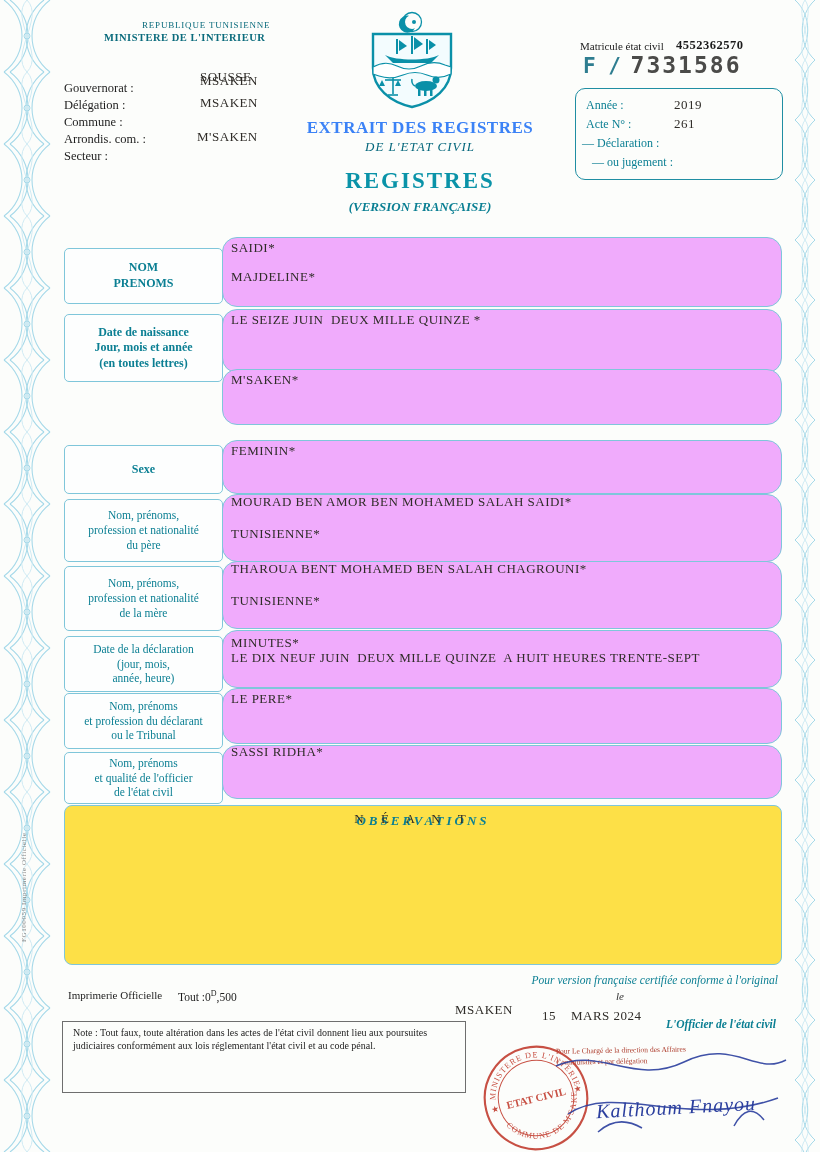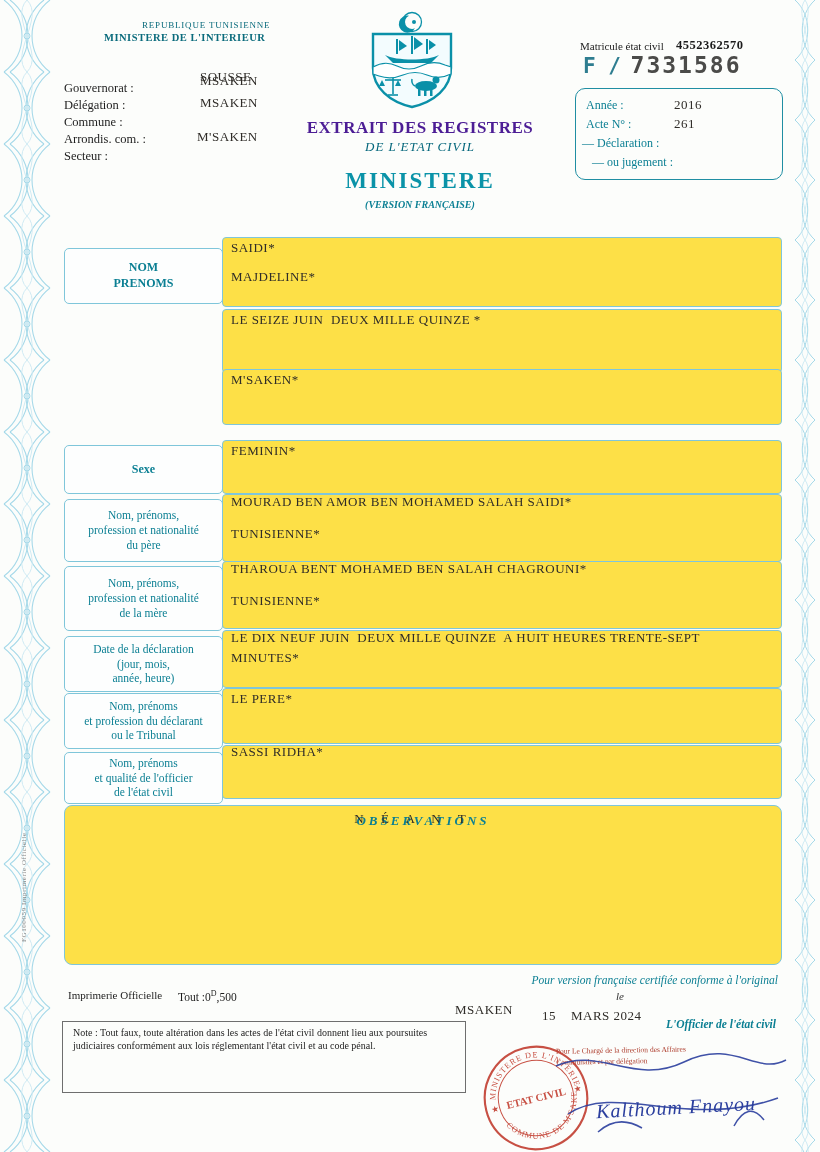--- a/index.html
+++ b/index.html
@@ -14,36 +14,36 @@
   .ministry{position:absolute;left:104px;top:32px;font-size:10.5px;font-weight:bold;letter-spacing:.5px;color:#0a6b7c;}
   .admin-labels{position:absolute;left:64px;top:80px;font-size:12.5px;line-height:17px;color:#1d1d1d;}
   .typed{position:absolute;font-size:13px;letter-spacing:.5px;color:#2f2c28;white-space:pre;}
   .matricule-label{position:absolute;left:580px;top:40px;font-size:11px;color:#1d1d1d;}
   .matricule-value{position:absolute;left:676px;top:38px;font-size:12.5px;font-weight:bold;letter-spacing:.5px;color:#1b1b1b;}
   .serial{position:absolute;left:583px;top:52px;font-family:"DejaVu Sans Mono",monospace;}
   .serial .pfx{font-size:21px;font-weight:bold;color:#2e7d90;}
   .serial .num{font-size:23px;font-weight:bold;letter-spacing:2px;color:#4b4b49;}
 
   .title-block{position:absolute;left:245px;top:118px;width:350px;text-align:center;}
-  .title-l1{font-size:17px;font-weight:bold;letter-spacing:.5px;color:#4c1d95;}
+  .title-l1{font-size:17px;font-weight:bold;letter-spacing:.5px;color:#3b82f6;}
   .title-l2{font-size:13px;margin-top:1px;letter-spacing:1px;color:#05677c;font-style:italic;}
   .title-l3{font-size:23px;font-weight:bold;margin-top:13px;letter-spacing:2px;color:#0a93a8;}
-  .title-l4{font-size:10px;font-style:italic;font-weight:bold;margin-top:5px;color:#0a7f93;}
+  .title-l4{font-size:13px;font-style:italic;font-weight:bold;margin-top:5px;color:#0a7f93;}
 
   .acte-box{position:absolute;left:575px;top:88px;width:206px;height:90px;border:1.6px solid #1f8ea3;
             border-radius:10px;font-size:12px;color:#0b7f93;}
   .acte-line{position:absolute;left:10px;}
   .acte-val{position:absolute;font-size:13px;color:#2f2c28;letter-spacing:.5px;}
 
   
   .lbox{position:absolute;border:1.6px solid #7fc6da;border-radius:5px;display:flex;align-items:center;
         justify-content:center;text-align:center;color:#0b7f93;font-size:11.5px;line-height:1.3;background:#fdfefe;}
   .lb-bold{font-weight:bold;font-size:12px;}
   .lbl{white-space:pre-line;padding:0 4px;}
-  .vbox{position:absolute;border:1.6px solid #7fc6da;border-radius:4px;background:#fde047;}
+  .vbox{position:absolute;border:1.6px solid #7fc6da;border-radius:15px;background:#f0abfc;}
   .val{font-size:13px;letter-spacing:.5px;color:#2f2c28;padding:2px 8px 0;white-space:pre;}
 
   .obsbox{position:absolute;left:64px;top:805px;width:716px;height:158px;border:1.6px solid #7fc6da;border-radius:8px;background:#fde047;}
   .obs-title-wrap{position:relative;text-align:center;margin-top:5px;height:20px;}
   .obs-title{font-size:13px;font-weight:bold;font-style:italic;letter-spacing:3px;color:#0a7f93;}
   .obs-neant{position:absolute;left:50%;top:0;transform:translateX(-58%);font-size:13px;letter-spacing:7px;color:#2f2c28;}
 
   
   .imprimerie{position:absolute;left:68px;top:989px;font-size:11px;color:#1d1d1d;}
   .prix{position:absolute;left:178px;top:989px;font-size:11.5px;color:#1d1d1d;}
@@ -151,42 +151,47 @@
   <div class="matricule-label">Matricule état civil</div>
   <div class="matricule-value">4552362570</div>
   <div class="serial">
     <span class="pfx">F /</span>
     <span class="num">7331586</span>
   </div>
 
   <div class="title-block">
     <div class="title-l1">EXTRAIT DES REGISTRES</div>
     <div class="title-l2">DE L'ETAT CIVIL</div>
-    <div class="title-l3">MINISTERE</div>
+    <div class="title-l3">REGISTRES</div>
     <div class="title-l4">(VERSION FRANÇAISE)</div>
   </div>
 
   <div class="acte-box">
     <span class="acte-line" style="top:9px;">Année :</span>
-    <span class="acte-val" style="left:98px;top:8px;">2016</span>
+    <span class="acte-val" style="left:98px;top:8px;">2019</span>
     <span class="acte-line" style="top:28px;">Acte N° :</span>
     <span class="acte-val" style="left:98px;top:27px;">261</span>
     <span class="acte-line" style="top:47px;left:6px;">— Déclaration :</span>
     <span class="acte-line" style="top:66px;left:16px;">— ou jugement :</span>
   </div>
 
   <div class="lbox lb-bold" style="left:64px;top:248px;width:157px;height:54px;justify-content:center;">
       <span class="lbl">NOM
 PRENOMS</span>
     </div>
   <div class="vbox" style="left:222px;top:237px;width:558px;height:68px;">
     <div class="val">SAIDI*</div>
     <div class="val" style="margin-top:11px;">MAJDELINE*</div>
   </div>
 
+  <div class="lbox lb-bold" style="left:64px;top:314px;width:157px;height:66px;">
+      <span class="lbl">Date de naissance
+Jour, mois et année
+(en toutes lettres)</span>
+    </div>
   <div class="vbox" style="left:222px;top:309px;width:558px;height:62px;">
     <div class="val">LE SEIZE JUIN  DEUX MILLE QUINZE *</div>
   </div>
 
   <div class="vbox" style="left:222px;top:369px;width:558px;height:54px;">
     <div class="val">M'SAKEN*</div>
   </div>
 
   <div class="lbox lb-bold" style="left:64px;top:445px;width:157px;height:47px;">
       <span class="lbl">Sexe</span>
@@ -214,22 +219,22 @@
     <div class="val" style="margin-top:-3px;">THAROUA BENT MOHAMED BEN SALAH CHAGROUNI*</div>
     <div class="val" style="margin-top:14px;">TUNISIENNE*</div>
   </div>
 
   <div class="lbox" style="left:64px;top:636px;width:157px;height:54px;">
       <span class="lbl">Date de la déclaration
 (jour, mois,
 année, heure)</span>
     </div>
   <div class="vbox" style="left:222px;top:630px;width:558px;height:56px;">
+    <div class="val" style="margin-top:2px;">MINUTES*</div>
     <div class="val" style="margin-top:-3px;">LE DIX NEUF JUIN  DEUX MILLE QUINZE  A HUIT HEURES TRENTE-SEPT</div>
-    <div class="val" style="margin-top:2px;">MINUTES*</div>
   </div>
 
   <div class="lbox" style="left:64px;top:693px;width:157px;height:54px;">
       <span class="lbl">Nom, prénoms
 et profession du déclarant
 ou le Tribunal</span>
     </div>
   <div class="vbox" style="left:222px;top:688px;width:558px;height:54px;">
     <div class="val">LE PERE*</div>
   </div>

